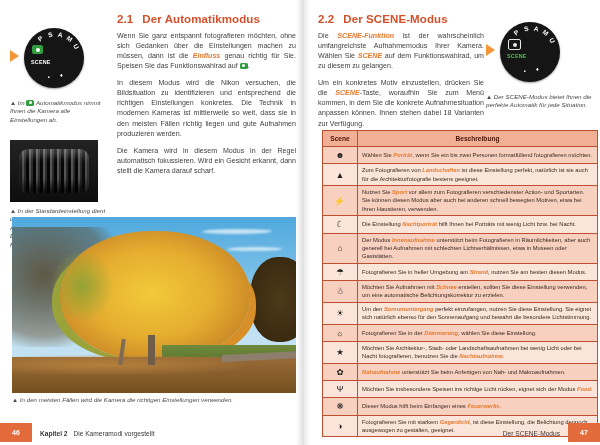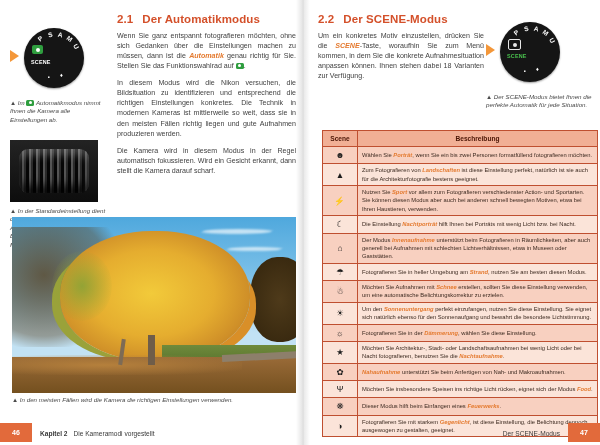--- a/index.html
+++ b/index.html
@@ -116,21 +116,21 @@
       <div class="knob-photo" style="margin-top:16px;">
         <div class="knob-body"></div>
       </div>
       <p class="caption cap-block">▲ In der Standardeinstellung dient das seitliche Einstellrad zum Anpassen der Belichtungskorrektur in diesem Modus.</p>
     </div>
 
     <h2 class="section-head" style="left:117px;top:13px;">
       <span class="section-num">2.1</span><span>Der Automatikmodus</span>
     </h2>
     <div class="body-copy" style="left:117px;top:31px;width:179px;">
-        <p><span>Wenn Sie ganz entspannt fotografieren möchten, ohne sich Gedanken über die Einstellungen machen zu müssen, dann ist die </span><span class="hl">Automatik</span><span> genau richtig für Sie. Stellen Sie das Funktionswahlrad auf </span><span class="cam-ic"></span><span>.</span></p>
+        <p><span>Wenn Sie ganz entspannt fotografieren möchten, ohne sich Gedanken über die Einstellungen machen zu müssen, dann ist die </span><span class="hl">Einfluss</span><span> genau richtig für Sie. Speisen Sie das Funktionswahlrad auf </span><span class="cam-ic"></span><span>.</span></p>
         <p><span>In diesem Modus wird die Nikon versuchen, die Bildsituation zu identifizieren und entsprechend die richtigen Einstellungen konkretes. Die Technik in modernen Kameras ist mittlerweile so weit, dass sie in den meisten Fällen richtig liegen und gute Aufnahmen produzieren werden.</span></p>
         <p><span>Die Kamera wird in diesem Modus in der Regel automatisch fokussieren. Wird ein Gesicht erkannt, dann stellt die Kamera darauf scharf.</span></p>
       </div>
 
     <figure class="tree-photo" style="margin:0;">
       <span class="cloud c1"></span>
       <span class="cloud c2"></span>
       <span class="cloud c3"></span>
       <span class="bare-tree"></span>
       <span class="right-bush"></span>
@@ -150,20 +150,21 @@
       <span class="chapter-label">Kapitel 2</span><span>Die Kameramodi vorgestellt</span>
     </div>
   </div>
 
   <div class="page page-right">
 
     <h2 class="section-head" style="left:18px;top:13px;">
       <span class="section-num">2.2</span><span>Der SCENE-Modus</span>
     </h2>
     <div class="body-copy" style="left:18px;top:31px;width:166px;">
+        <p><span>Die </span><span class="hl">SCENE-Funktion</span><span> ist der wahrscheinlich umfangreichste Aufnahmemodus Ihrer Kamera. Wählen Sie </span><span class="hl">SCENE</span><span> auf dem Funktionswahlrad, um zu diesem zu gelangen.</span></p>
         <p><span>Um ein konkretes Motiv einzustellen, drücken Sie die </span><span class="hl">SCENE</span><span>-Taste, woraufhin Sie zum Menü kommen, in dem Sie die konkrete Aufnahmesituation anpassen können. Ihnen stehen dabei 18 Varianten zur Verfügung.</span></p>
       </div>
 
     <div class="sidebar-right">
       <div class="dial-wrap">
         <span class="dial-pointer"></span>
         <div class="dial">
           <span class="dial-letters"></span>
           <span class="cam-badge outline"></span>
           <span class="scene-label green">SCENE</span>

